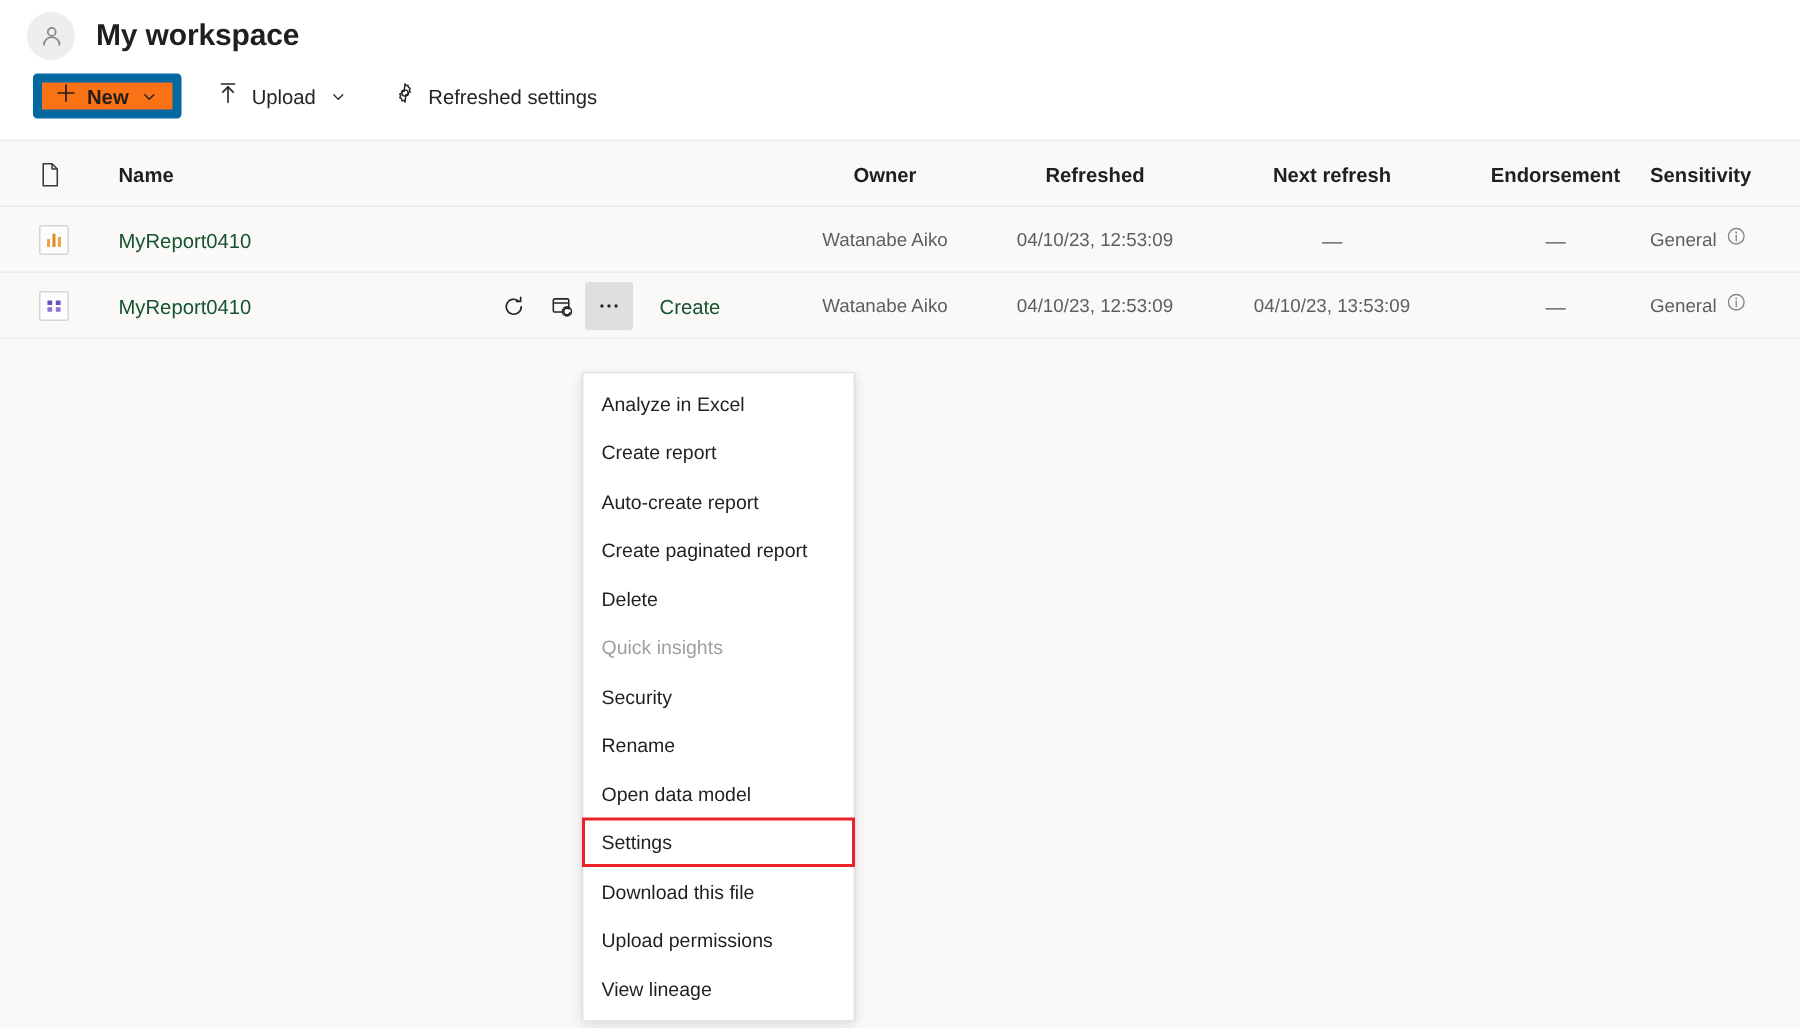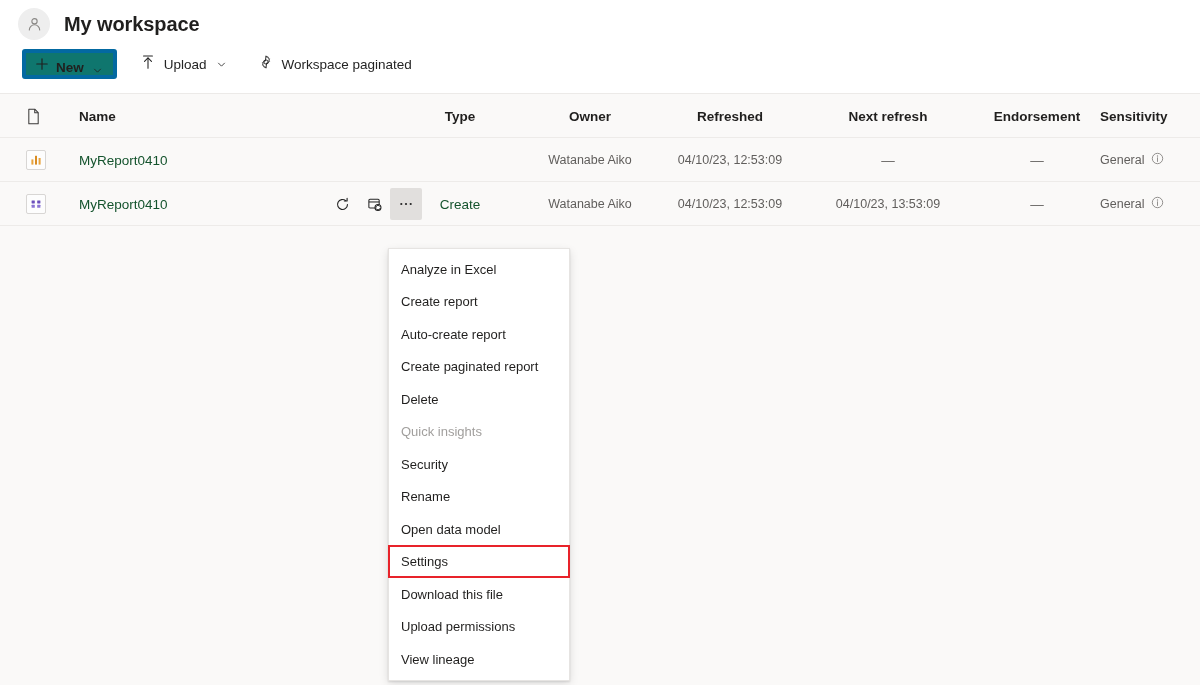--- a/index.html
+++ b/index.html
@@ -33,24 +33,24 @@
     font-size: 20px; font-weight: 700; color: #201f1e;
     letter-spacing: -0.1px;
   }
 
   
   .toolbar {
     position: absolute; left: 22px; top: 49px;
     display: flex; align-items: center;
   }
   .btn-new {
-    display: flex; align-items: flex-end; gap: 7px;
+    display: flex; align-items: center; gap: 7px;
     height: 30px; padding: 0 11px 0 9px;
-    border: 4px solid #0369a1; border-radius: 3px;
-    background: #0f766e; cursor: pointer;
+    border: 6px solid #0369a1; border-radius: 3px;
+    background: #f97316; cursor: pointer;
   }
   .btn-new .label { font-size: 13.5px; font-weight: 700; color: #201f1e; }
   .cmd {
     display: flex; align-items: center; gap: 8px;
     height: 30px; padding: 0 9px; margin-left: 14px;
     background: transparent; cursor: pointer; border-radius: 3px;
   }
   .cmd .label { font-size: 13.5px; color: #242424; }
   .chev { margin-left: 2px; display: flex; align-items: center; }
 
@@ -176,38 +176,37 @@
       </span>
     </div>
 
     <div class="cmd">
       <span>
         <svg width="16" height="16" viewBox="0 0 20 20">
           <path d="M10 12.6a2.6 2.6 0 1 0 0-5.2 2.6 2.6 0 0 0 0 5.2z" fill="none" stroke="#242424" stroke-width="1.15"></path>
           <path d="M10 2.3l.75 1.6 1.75-.35.35 1.75 1.6.75-.9 1.55.9 1.55-1.6.75-.35 1.75-1.75-.35L10 17.7l-.75-1.6-1.75.35-.35-1.75-1.6-.75.9-1.55-.9-1.55 1.6-.75.35-1.75 1.75.35z" fill="none" stroke="#242424" stroke-width="1.15" stroke-linejoin="round"></path>
         </svg>
       </span>
-      <span class="label">Workspace paginated</span>
+      <span class="label">Refreshed settings</span>
     </div>
 
   </div>
 </div>
 
 <div class="content">
   <div class="table">
 
     <div class="thead">
       <div class="cell c-icon">
         <svg width="15" height="17" viewBox="0 0 16 18">
           <path d="M3 1.2h6.3L13 4.9v11.9H3z" fill="none" stroke="#3b3a39" stroke-width="1.1" stroke-linejoin="round"></path>
           <path d="M9.3 1.2v3.7H13" fill="none" stroke="#3b3a39" stroke-width="1.1" stroke-linejoin="round"></path>
         </svg>
       </div>
       <div class="cell c-name th">Name</div>
-      <div class="cell c-type th">Type</div>
       <div class="cell c-owner th">Owner</div>
       <div class="cell c-refr th">Refreshed</div>
       <div class="cell c-next th">Next refresh</div>
       <div class="cell c-endo th">Endorsement</div>
       <div class="cell c-sens th">Sensitivity</div>
     </div>
 
     <div class="row">
       <div class="cell c-icon">
         <span class="type-ico">

